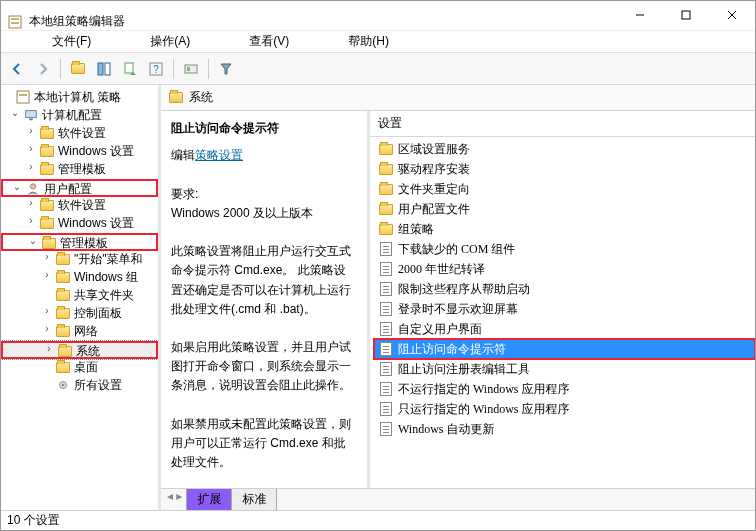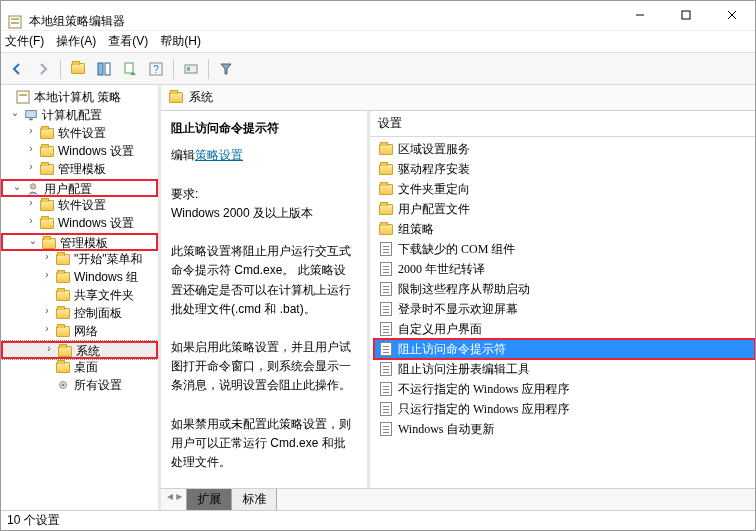--- a/index.html
+++ b/index.html
@@ -23,21 +23,21 @@
     align-items: flex-end;
     padding-left: 6px;
     border-bottom: 1px solid #eee;
   }
   .titlebar .app-icon { width:16px; height:16px; margin-right:6px; }
   .titlebar .title { flex:1; font-size:12px; color:#000; }
   .win-controls { display:flex; }
   .win-btn { width:46px; height:30px; display:flex; align-items:center; justify-content:center; color:#000; }
   
   .menubar { height:22px; display:flex; align-items:center; padding:0 4px; gap:12px; border-bottom:1px solid #e0e0e0; }
-  .menubar span { font-size:12px; }
+  .menubar span { font-size:12px;margin-left:47px; }
   
   .toolbar { height:32px; display:flex; align-items:center; padding:0 4px; gap:2px; border-bottom:1px solid #d8d8d8; background:#f7f7f7; }
   .tbtn { width:24px; height:24px; display:flex; align-items:center; justify-content:center; border:1px solid transparent; border-radius:2px; }
   .tsep { width:1px; height:20px; background:#ccc; margin:0 3px; }
   
   .main { flex:1; display:flex; overflow:hidden; }
   .tree-pane { width:160px; border-right:3px solid #e6e6e6; overflow:auto; padding:4px 0 0 0; }
   .content-pane { flex:1; display:flex; flex-direction:column; overflow:hidden; }
   
   .tree { font-size:12px; }
@@ -63,21 +63,21 @@
   .list-body { padding:2px 0 2px 4px; }
   .row { display:flex; align-items:center; height:20px; padding-left:4px; gap:4px;font-family:Liberation Serif, serif; }
   .row .itm-ic { width:16px; height:16px; display:flex; align-items:center; justify-content:center; flex:0 0 16px; }
   .row.hl { background:#2b90ff; color:#fff; }
   .row.hl-box { outline:2px solid #e23; outline-offset:-1px; }
   .doc-ic { width:12px; height:14px; background:#fff; border:1px solid #888; position:relative; }
   .doc-ic:before { content:""; position:absolute; left:2px; top:3px; right:2px; height:1px; background:#888; box-shadow:0 3px 0 #888, 0 6px 0 #888; }
   
   .tabs { height:22px; display:flex; align-items:flex-start; border-top:1px solid #d0d0d0; padding-left:6px; gap:0; background:#f7f7f7; font-size:12px; }
   .tab { border:1px solid #aaa; border-top:none; padding:2px 10px; background:#fff; margin-right:-1px; }
-  .tab.active { background:#737373; }
+  .tab.active { background:#8b5cf6; }
   .tab.inactive { background:#eee; }
   
   .status { height:20px; border-top:1px solid #d0d0d0; display:flex; align-items:center; padding:0 6px; font-size:12px; }
   
   .list-col::-webkit-scrollbar, .tree-pane::-webkit-scrollbar { width:16px; }
   .list-col::-webkit-scrollbar-thumb, .tree-pane::-webkit-scrollbar-thumb { background:#c9c9c9; border:3px solid #f0f0f0; border-radius:8px; }
 </style>
 </head>
 <body>
 

